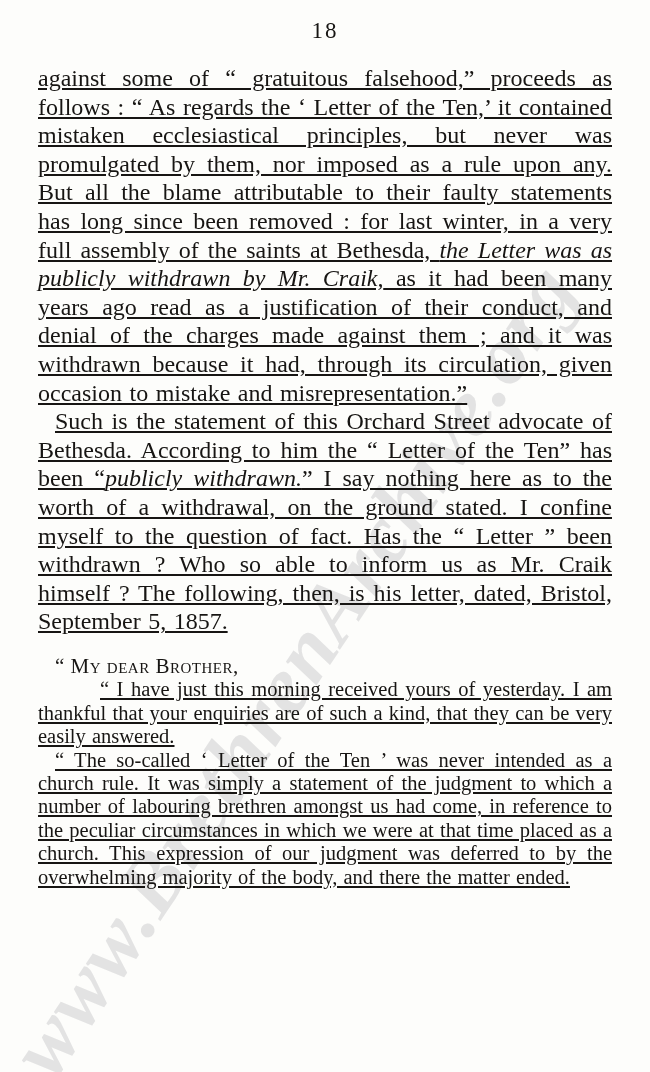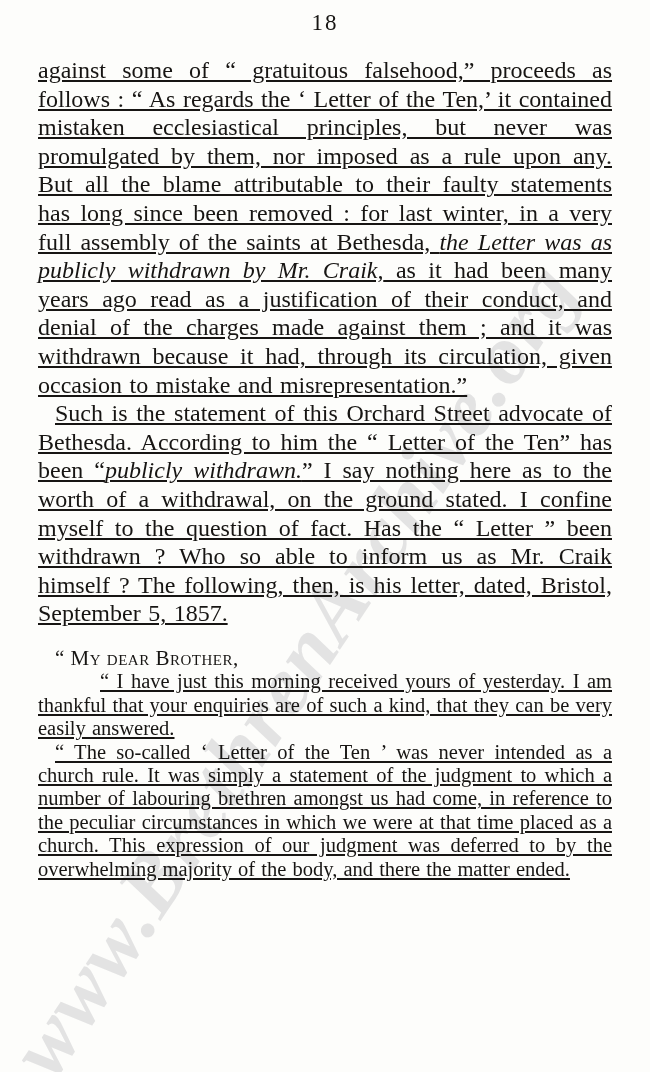--- a/index.html
+++ b/index.html
@@ -26,21 +26,21 @@
     font-size: 84px;
     letter-spacing: 2px;
     color: #e3e3e3;
     white-space: nowrap;
     user-select: none;
   }
   .content {
     position: absolute;
     left: 38px;
     right: 38px;
-    top: 10px;
+    top: 18px;
     z-index: 2;
   }
   .pagenum {
     text-align: center;
     font-size: 23px;
     letter-spacing: 2px;
     margin-bottom: 20px;
   }
   .body-para {
     font-size: 24px;

